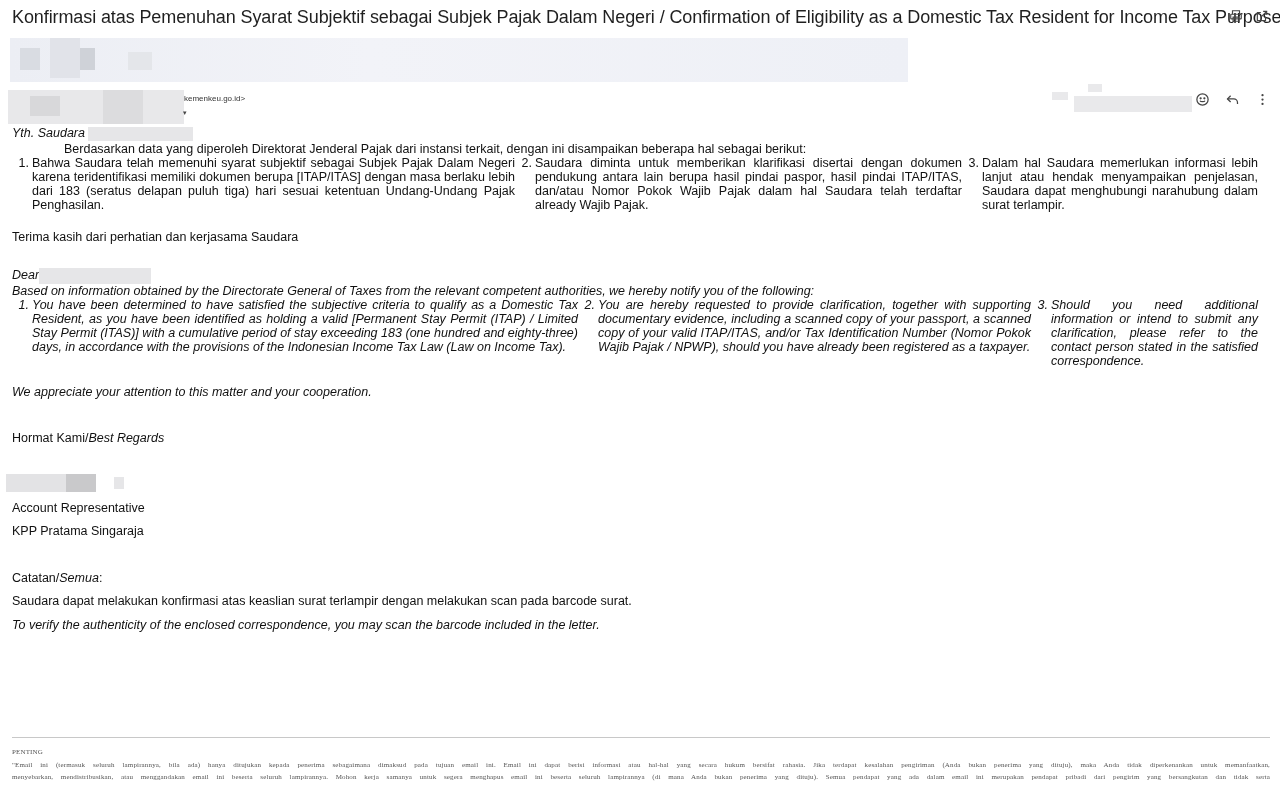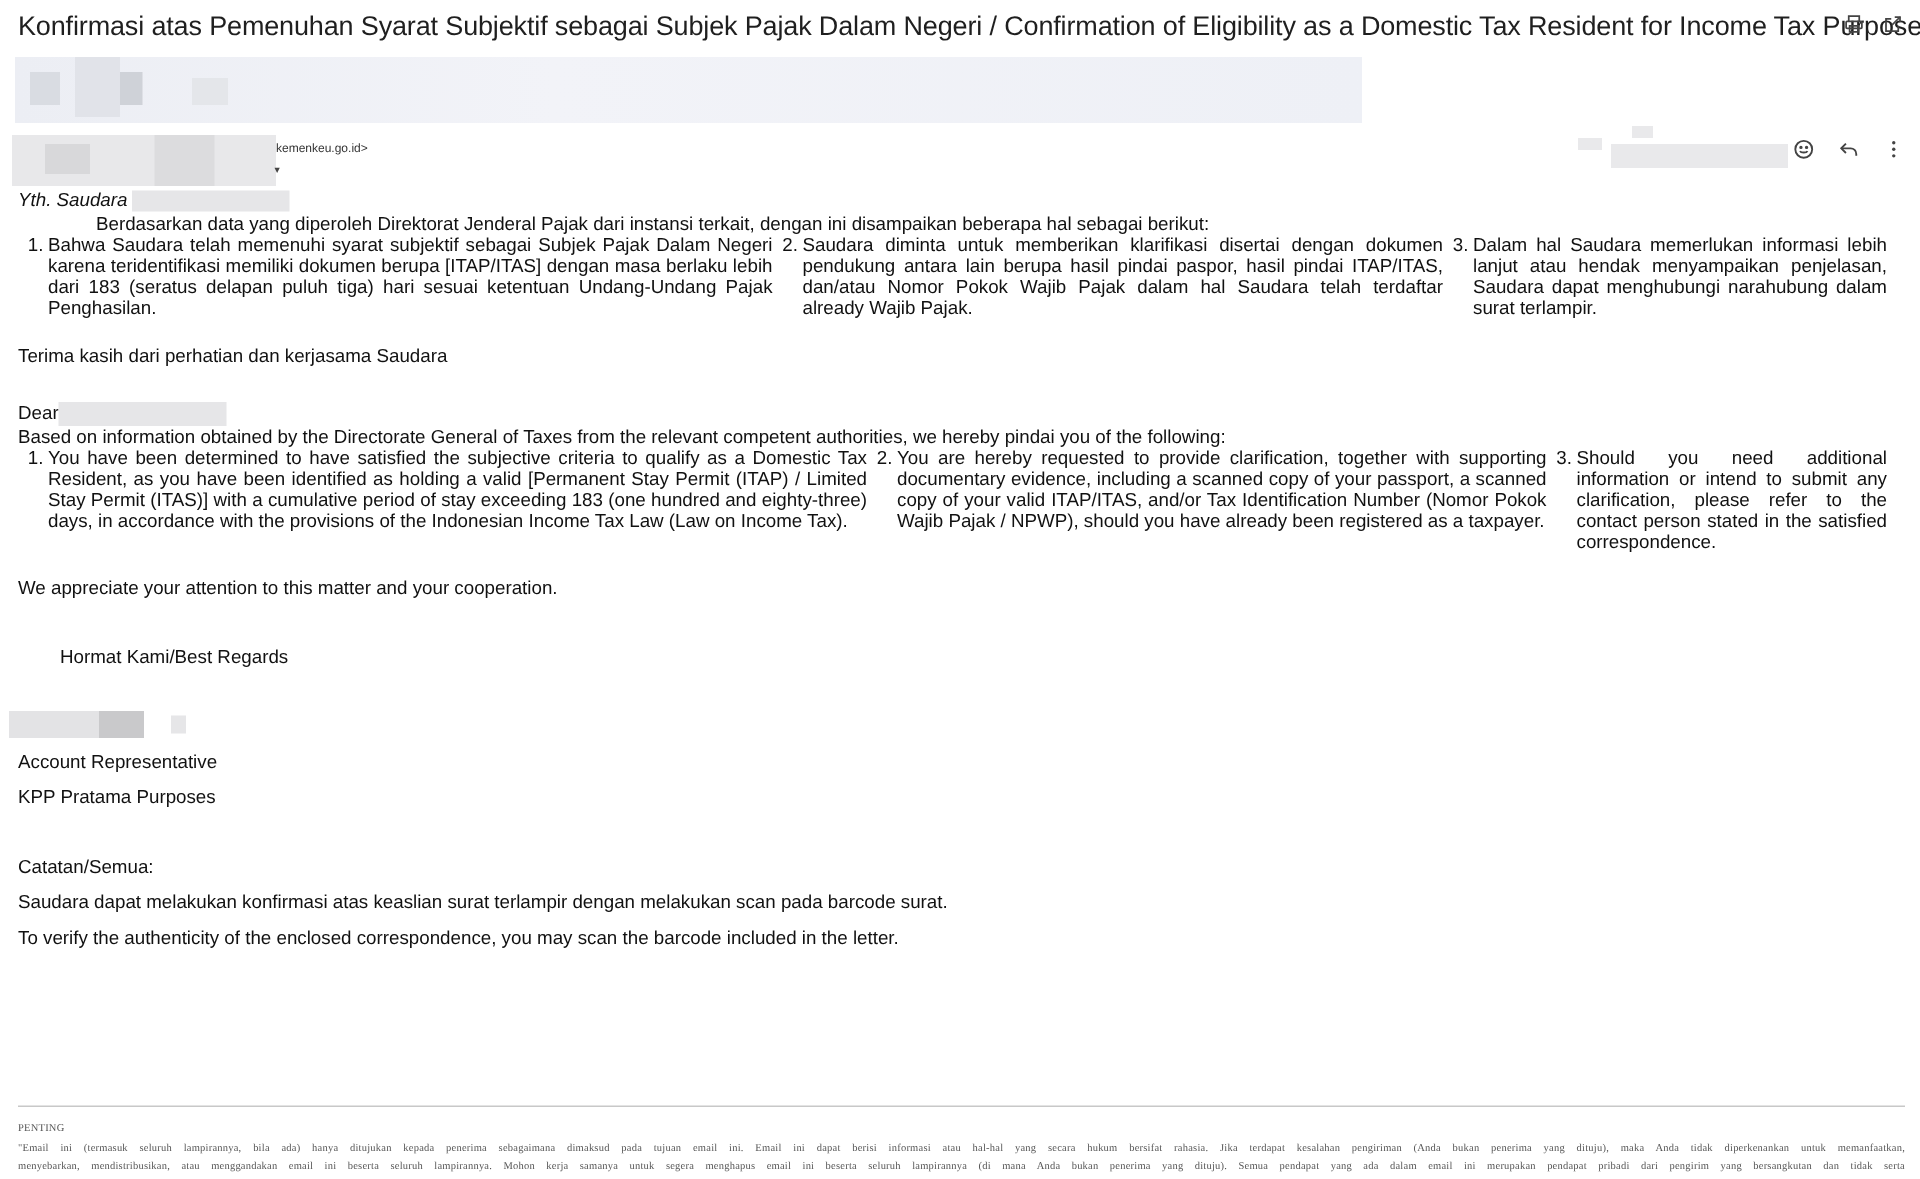--- a/index.html
+++ b/index.html
@@ -27,21 +27,21 @@
   .msg-actions { position:absolute; right:10px; top:91px; display:flex; gap:14px; }
   .msg-actions .icon-btn svg { width:15px; height:15px; }
 
   .content { position:absolute; left:12px; top:126px; width:1256px; font-size:12.5px; line-height:14px; color:#111; }
   .line { position:absolute; white-space:nowrap; }
   .redact-inline { display:inline-block; vertical-align:middle; background:#e6e6e8; }
   .cols { position:absolute; display:flex; }
   .col { display:flex; text-align:justify; }
   .col .num { width:17px; flex:none; text-align:right; padding-right:3px; }
   .col .txt { flex:1; text-align:justify; text-align-last:left; }
-  .it { }
+  .it { font-style:italic; }
 
   .divider { position:absolute; left:12px; right:10px; top:737px; border-top:1px solid #c8c8c8; }
   .footer { position:absolute; left:12px; top:746px; width:1258px; font-family:Liberation Serif, serif; font-size:7px; line-height:12.5px; color:#555; letter-spacing:0.15px; }
   .footer .just { text-align:justify; text-align-last:justify; white-space:nowrap; overflow:hidden; }
 </style>
 </head>
 <body>
 
 <div class="subject-bar">
   <span class="subject">Konfirmasi atas Pemenuhan Syarat Subjektif sebagai Subjek Pajak Dalam Negeri / Confirmation of Eligibility as a Domestic Tax Resident for Income Tax Purposes</span>
@@ -126,48 +126,48 @@
       <span class="num">3.</span>
       <span class="txt">Dalam hal Saudara memerlukan informasi lebih lanjut atau hendak menyampaikan penjelasan, Saudara dapat menghubungi narahubung dalam surat terlampir.</span>
     </div>
   </div>
 
   <div class="line" style="top:104px;">Terima kasih dari perhatian dan kerjasama Saudara</div>
 
   <div class="line it" style="top:142px;">
     <span>Dear</span><span class="redact-inline" style="width:112px;height:16px;"></span>
   </div>
-  <div class="line it" style="top:158px;">Based on information obtained by the Directorate General of Taxes from the relevant competent authorities, we hereby pindai you of the following:</div>
+  <div class="line it" style="top:158px;">Based on information obtained by the Directorate General of Taxes from the relevant competent authorities, we hereby notify you of the following:</div>
 
   <div class="cols it" style="top:172px;left:0;width:1246px;">
     <div class="col" style="width:566px;">
       <span class="num">1.</span>
       <span class="txt">You have been determined to have satisfied the subjective criteria to qualify as a Domestic Tax Resident, as you have been identified as holding a valid [Permanent Stay Permit (ITAP) / Limited Stay Permit (ITAS)] with a cumulative period of stay exceeding 183 (one hundred and eighty-three) days, in accordance with the provisions of the Indonesian Income Tax Law (Law on Income Tax).</span>
     </div>
     <div class="col" style="width:453px;margin-left:0px;">
       <span class="num">2.</span>
       <span class="txt">You are hereby requested to provide clarification, together with supporting documentary evidence, including a scanned copy of your passport, a scanned copy of your valid ITAP/ITAS, and/or Tax Identification Number (Nomor Pokok Wajib Pajak / NPWP), should you have already been registered as a taxpayer.</span>
     </div>
     <div class="col" style="width:227px;margin-left:0px;">
       <span class="num">3.</span>
       <span class="txt">Should you need additional information or intend to submit any clarification, please refer to the contact person stated in the satisfied correspondence.</span>
     </div>
   </div>
 
   <div class="line it" style="top:259px;">We appreciate your attention to this matter and your cooperation.</div>
 
-  <div class="line" style="top:305px;margin-left:28px;">
+  <div class="line" style="top:305px;">
     <span>Hormat Kami/</span><span class="it">Best Regards</span>
   </div>
 
   <div class="line" style="top:348px;left:-6px;">
     <span class="redact-inline" style="width:60px;height:18px;background:#e3e3e5;"></span><span class="redact-inline" style="width:30px;height:18px;background:#c9c9cb;"></span><span class="redact-inline" style="width:10px;height:12px;background:#e6e6e8;margin-left:18px;"></span>
   </div>
   <div class="line" style="top:375px;">Account Representative</div>
-  <div class="line" style="top:398px;">KPP Pratama Purposes</div>
+  <div class="line" style="top:398px;">KPP Pratama Singaraja</div>
 
   <div class="line" style="top:445px;">
     <span>Catatan/</span><span class="it">Semua</span><span>:</span>
   </div>
   <div class="line" style="top:468px;">Saudara dapat melakukan konfirmasi atas keaslian surat terlampir dengan melakukan scan pada barcode surat.</div>
   <div class="line it" style="top:492px;">To verify the authenticity of the enclosed correspondence, you may scan the barcode included in the letter.</div>
 </div>
 
 <div class="divider"></div>
 <div class="footer">

